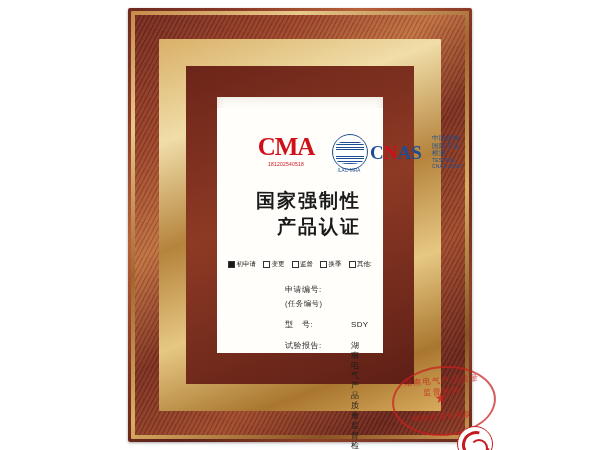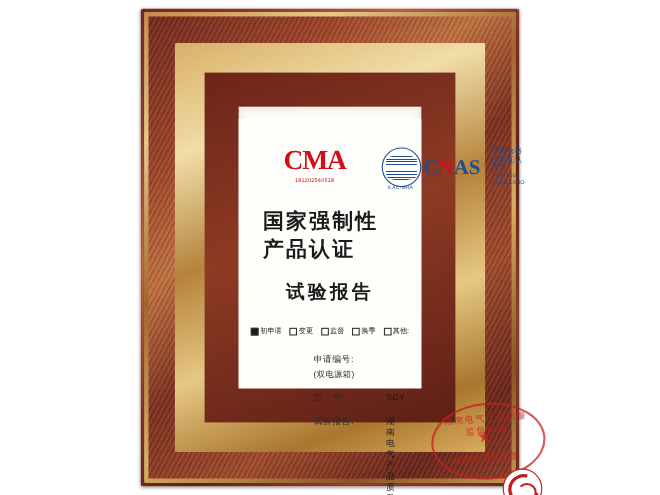--- a/index.html
+++ b/index.html
@@ -96,21 +96,21 @@
   }
   .cma-sub {
     font-size: 5px;
     letter-spacing: 0.2px;
     color: #cf1018;
     margin-top: 1px;
   }
 
   .cnas-block {
     position: absolute;
-    left: 108px;
+    left: 93px;
     top: 0px;
     width: 160px;
     height: 44px;
   }
   .ilac-circle {
     position: absolute;
     left: 0; top: 4px;
     width: 34px; height: 34px;
     border-radius: 50%;
     background: #ffffff;
@@ -166,21 +166,21 @@
     font-size: 5px;
     line-height: 6px;
     letter-spacing: 0.2px;
   }
   .cnas-red {
     color: #cf1018;
   }
 
   
   .title-main {
-    text-align: left;
+    text-align: right;
     font-family: "Liberation Serif", serif;
     font-size: 19px;
     font-weight: bold;
     color: #1a1a1a;
     letter-spacing: 2px;
     margin-top: 12px;
   }
   .title-sub {
     text-align: center;
     font-family: "Liberation Serif", serif;
@@ -377,21 +377,20 @@
                   <div class="ilac-circle"></div>
                   <div class="ilac-label">ILAC-MRA</div>
                   <div class="cnas-word">C<span class="cnas-red">N</span>AS</div>
                   <div class="cnas-cn">中国合格<br>国际互认<br>检测</div>
                   <div class="cnas-en">TESTING<br>CNAS L6NO</div>
                 </div>
 
               </div>
 
               <div class="title-main">国家强制性产品认证</div>
-              <div class="title-sub">试验报告</div>
 
               <div class="check-row">
                 <span class="check-item">
                   <span class="box checked"></span>
                   <span>初申请</span>
                 </span>
                 <span class="check-item">
                   <span class="box"></span>
                   <span>变更</span>
                 </span>
@@ -408,21 +407,21 @@
                   <span>其他:</span>
                 </span>
               </div>
 
               <div class="fields">
 
                 <div class="field-row">
                   <span class="field-label">申请编号:</span>
                 </div>
 
-                <div class="field-note">(双电源箱)</div>
+                <div class="field-note">(任务编号)</div>
 
 
                 <div class="field-row">
                   <span class="field-label">型　号:</span>
                   <span class="field-value">SDY</span>
                 </div>
 
                 <div class="field-row inst">
                   <span class="field-label">试验报告:</span>
                   <span class="field-value">湖南电气产品质量监督检验有限公司</span>

